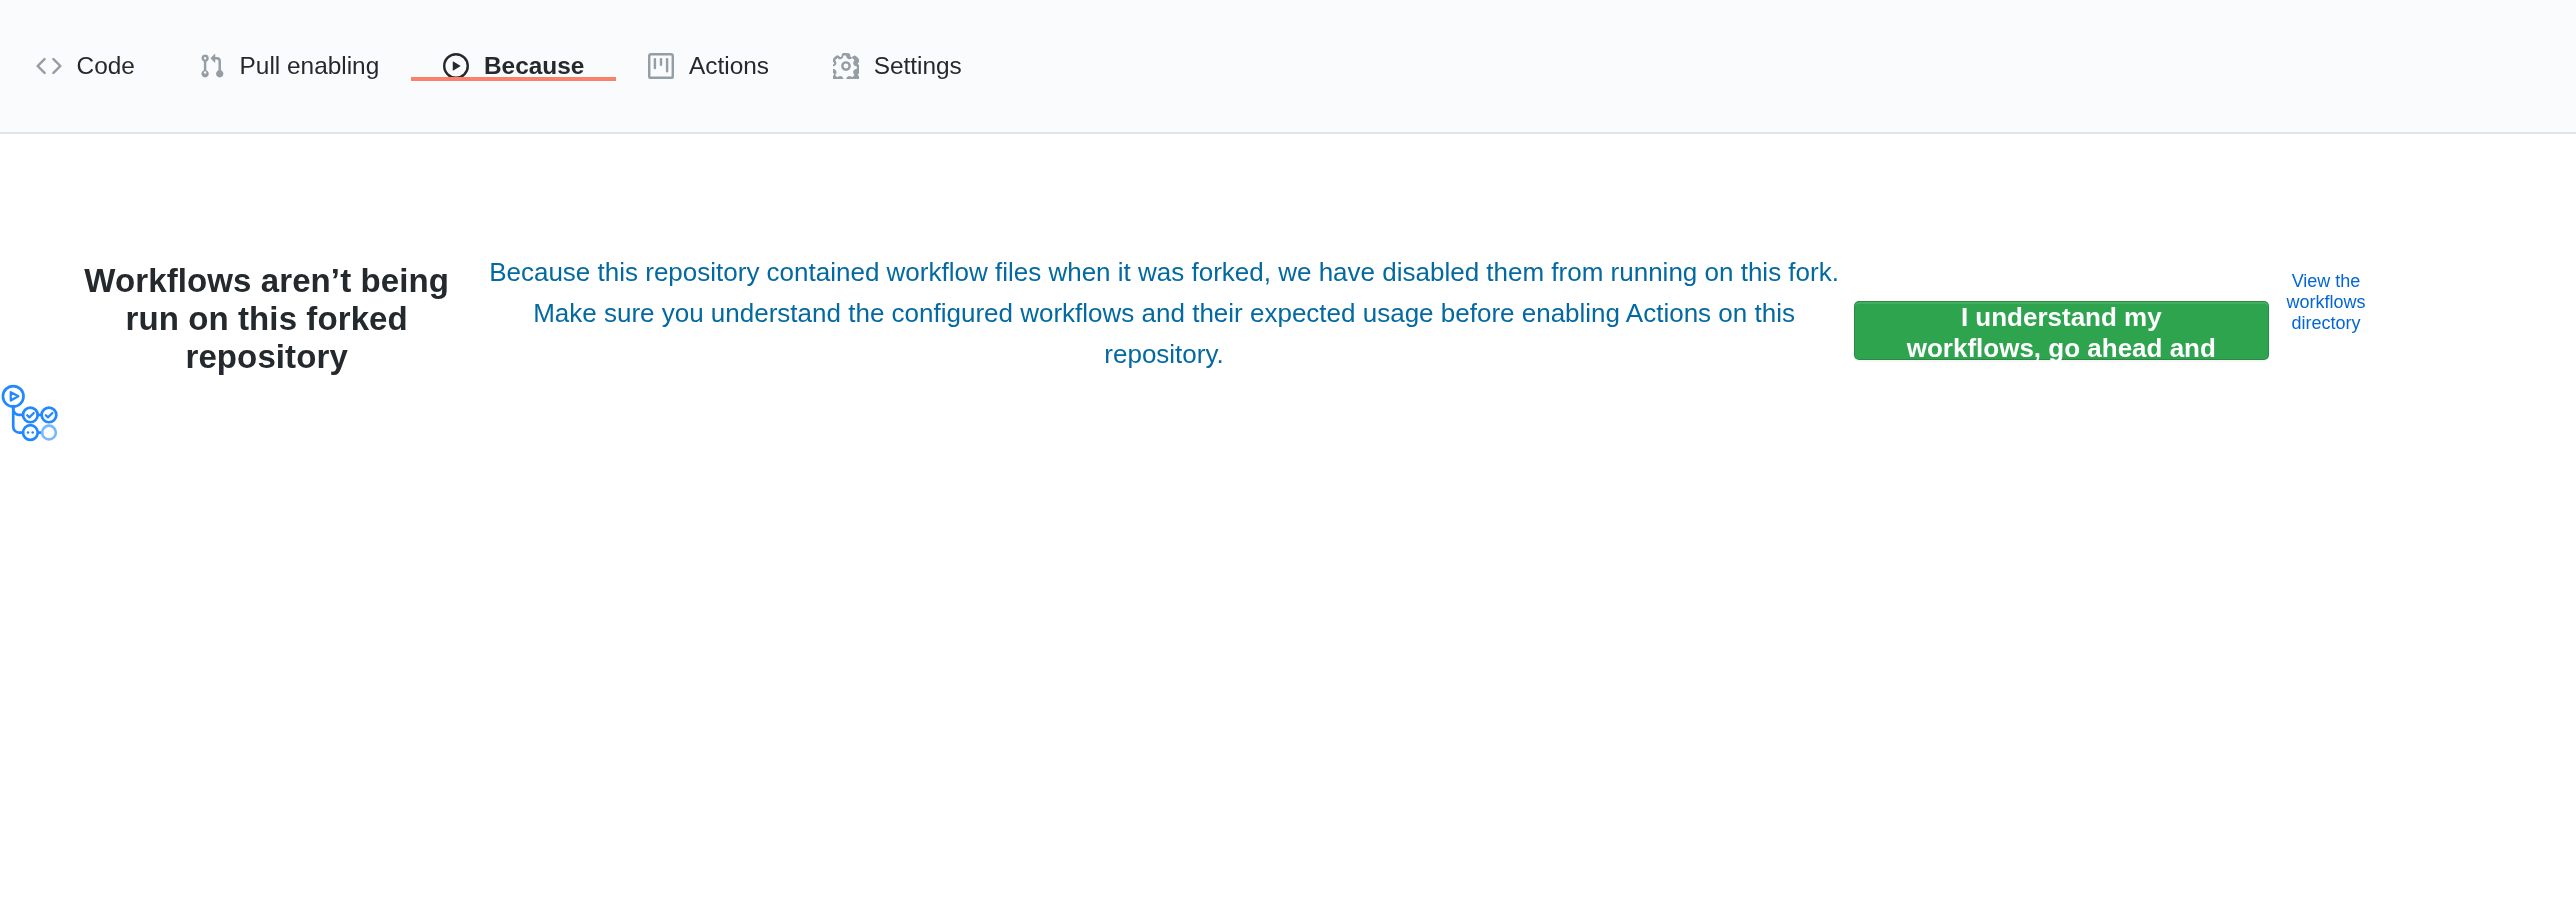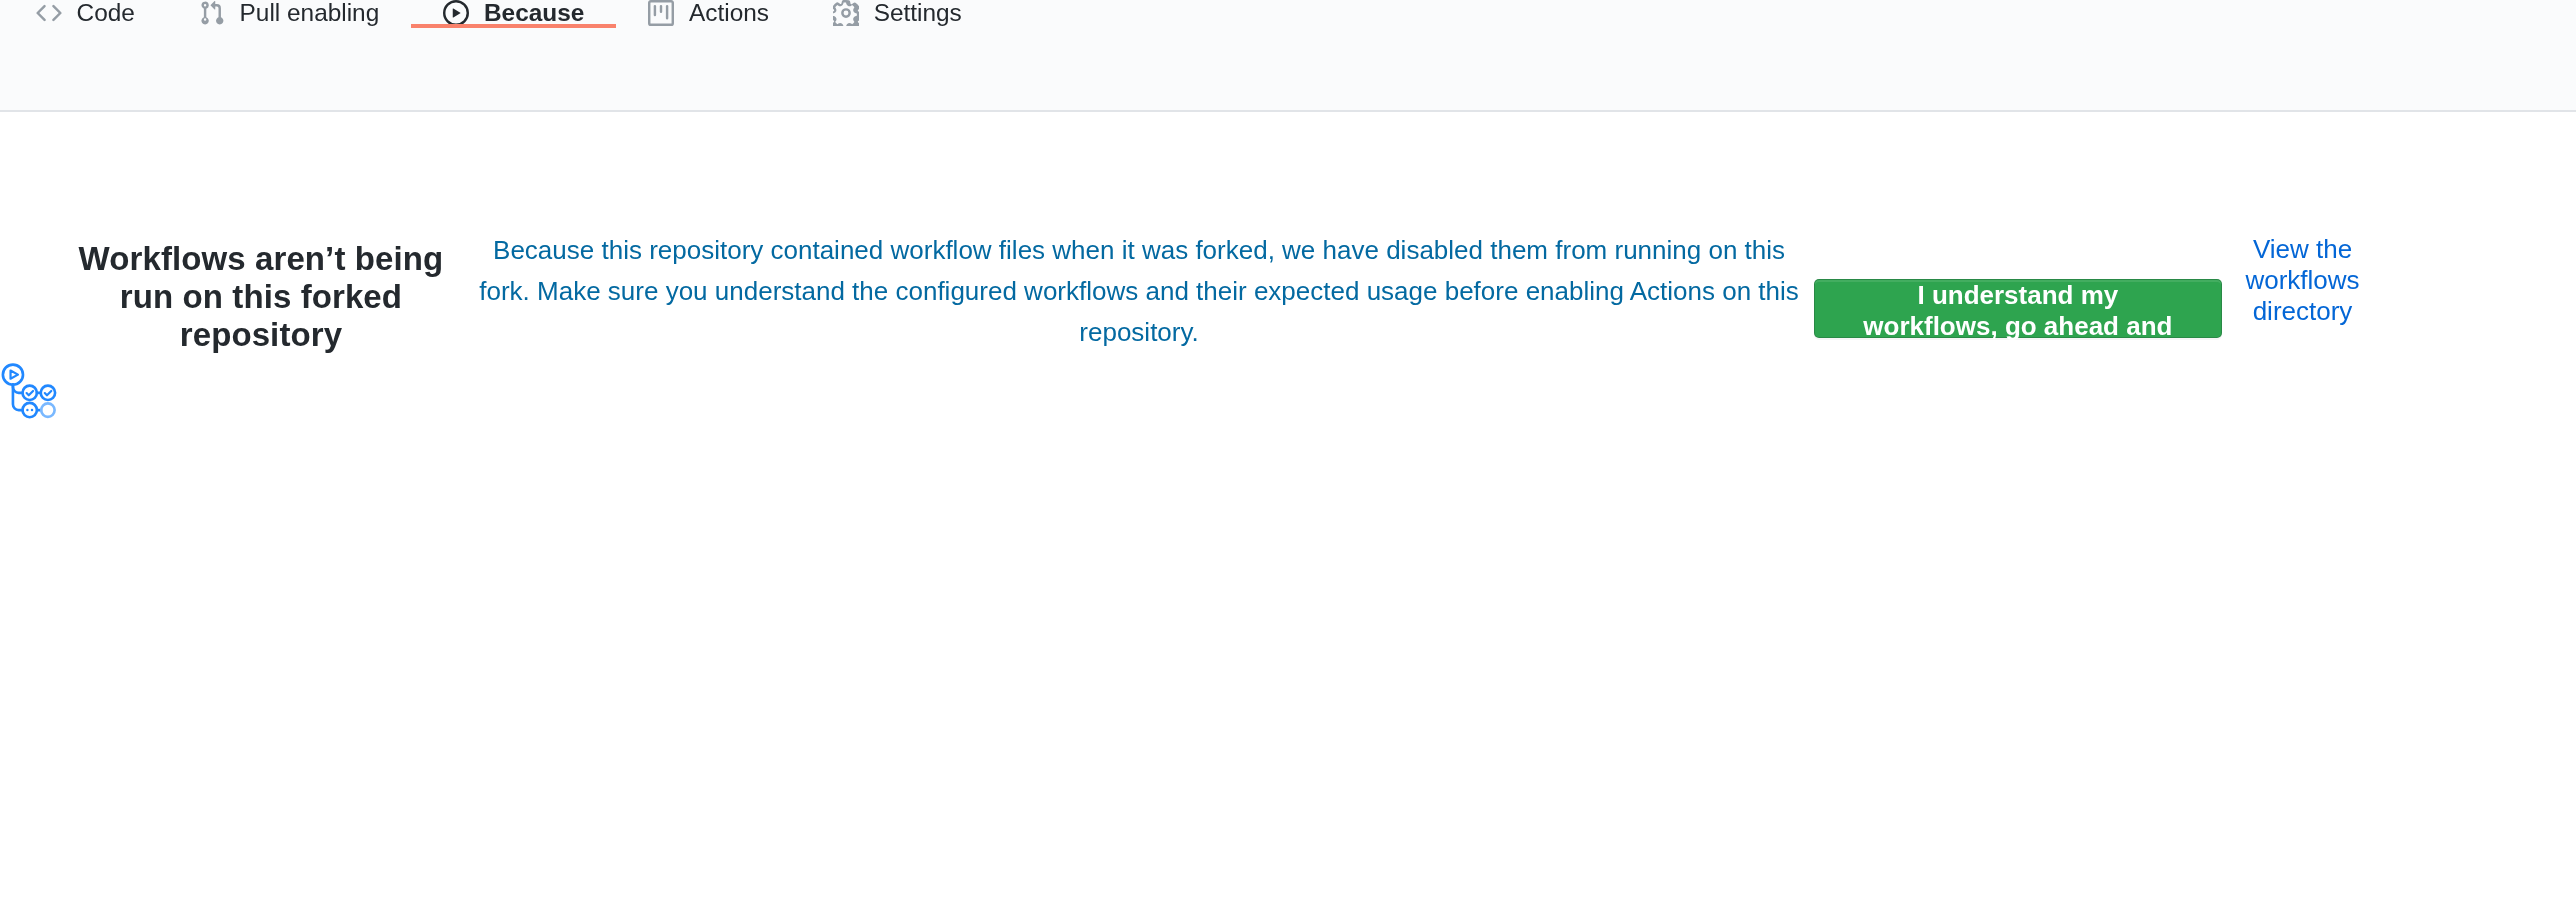--- a/index.html
+++ b/index.html
@@ -6,25 +6,25 @@
   html, body { width: 2576px; height: 923px; overflow: hidden; }
   body {
     font-family: "Liberation Sans", "DejaVu Sans", sans-serif;
     background: #ffffff;
     color: #24292e;
     -webkit-font-smoothing: antialiased;
   }
 
   
   .topnav {
-    height: 112px;
+    height: 134px;
     background: var(--nav-bg, #fafbfc);
     border-bottom: 2px solid var(--nav-border, #e1e4e8);
     display: flex;
-    align-items: flex-start;
+    align-items: center;
     padding-left: 3.9px;
   }
   .tab {
     position: relative;
     display: flex;
     align-items: center;
     padding: 0 32px;
     font-size: 24.4px;
     line-height: 1;
     color: #24292e;
@@ -84,21 +84,21 @@
     background: var(--button-green, #2ea44f);
     box-shadow: 0 2px 0 rgba(27, 31, 35, 0.04), inset 0 2px 0 rgba(255, 255, 255, 0.1);
     color: #ffffff;
     font-family: inherit;
     font-size: 26px;
     font-weight: 700;
     cursor: pointer;
   }
   .workflows-link {
     display: inline-block;
-    font-size: 26px;
+    font-size: 18px;
     color: var(--link-blue, #0366d6);
     text-decoration: none;
     cursor: pointer;
   }
 </style>
 </head>
 <body>
 
 <nav class="topnav">
   <div class="tab">

